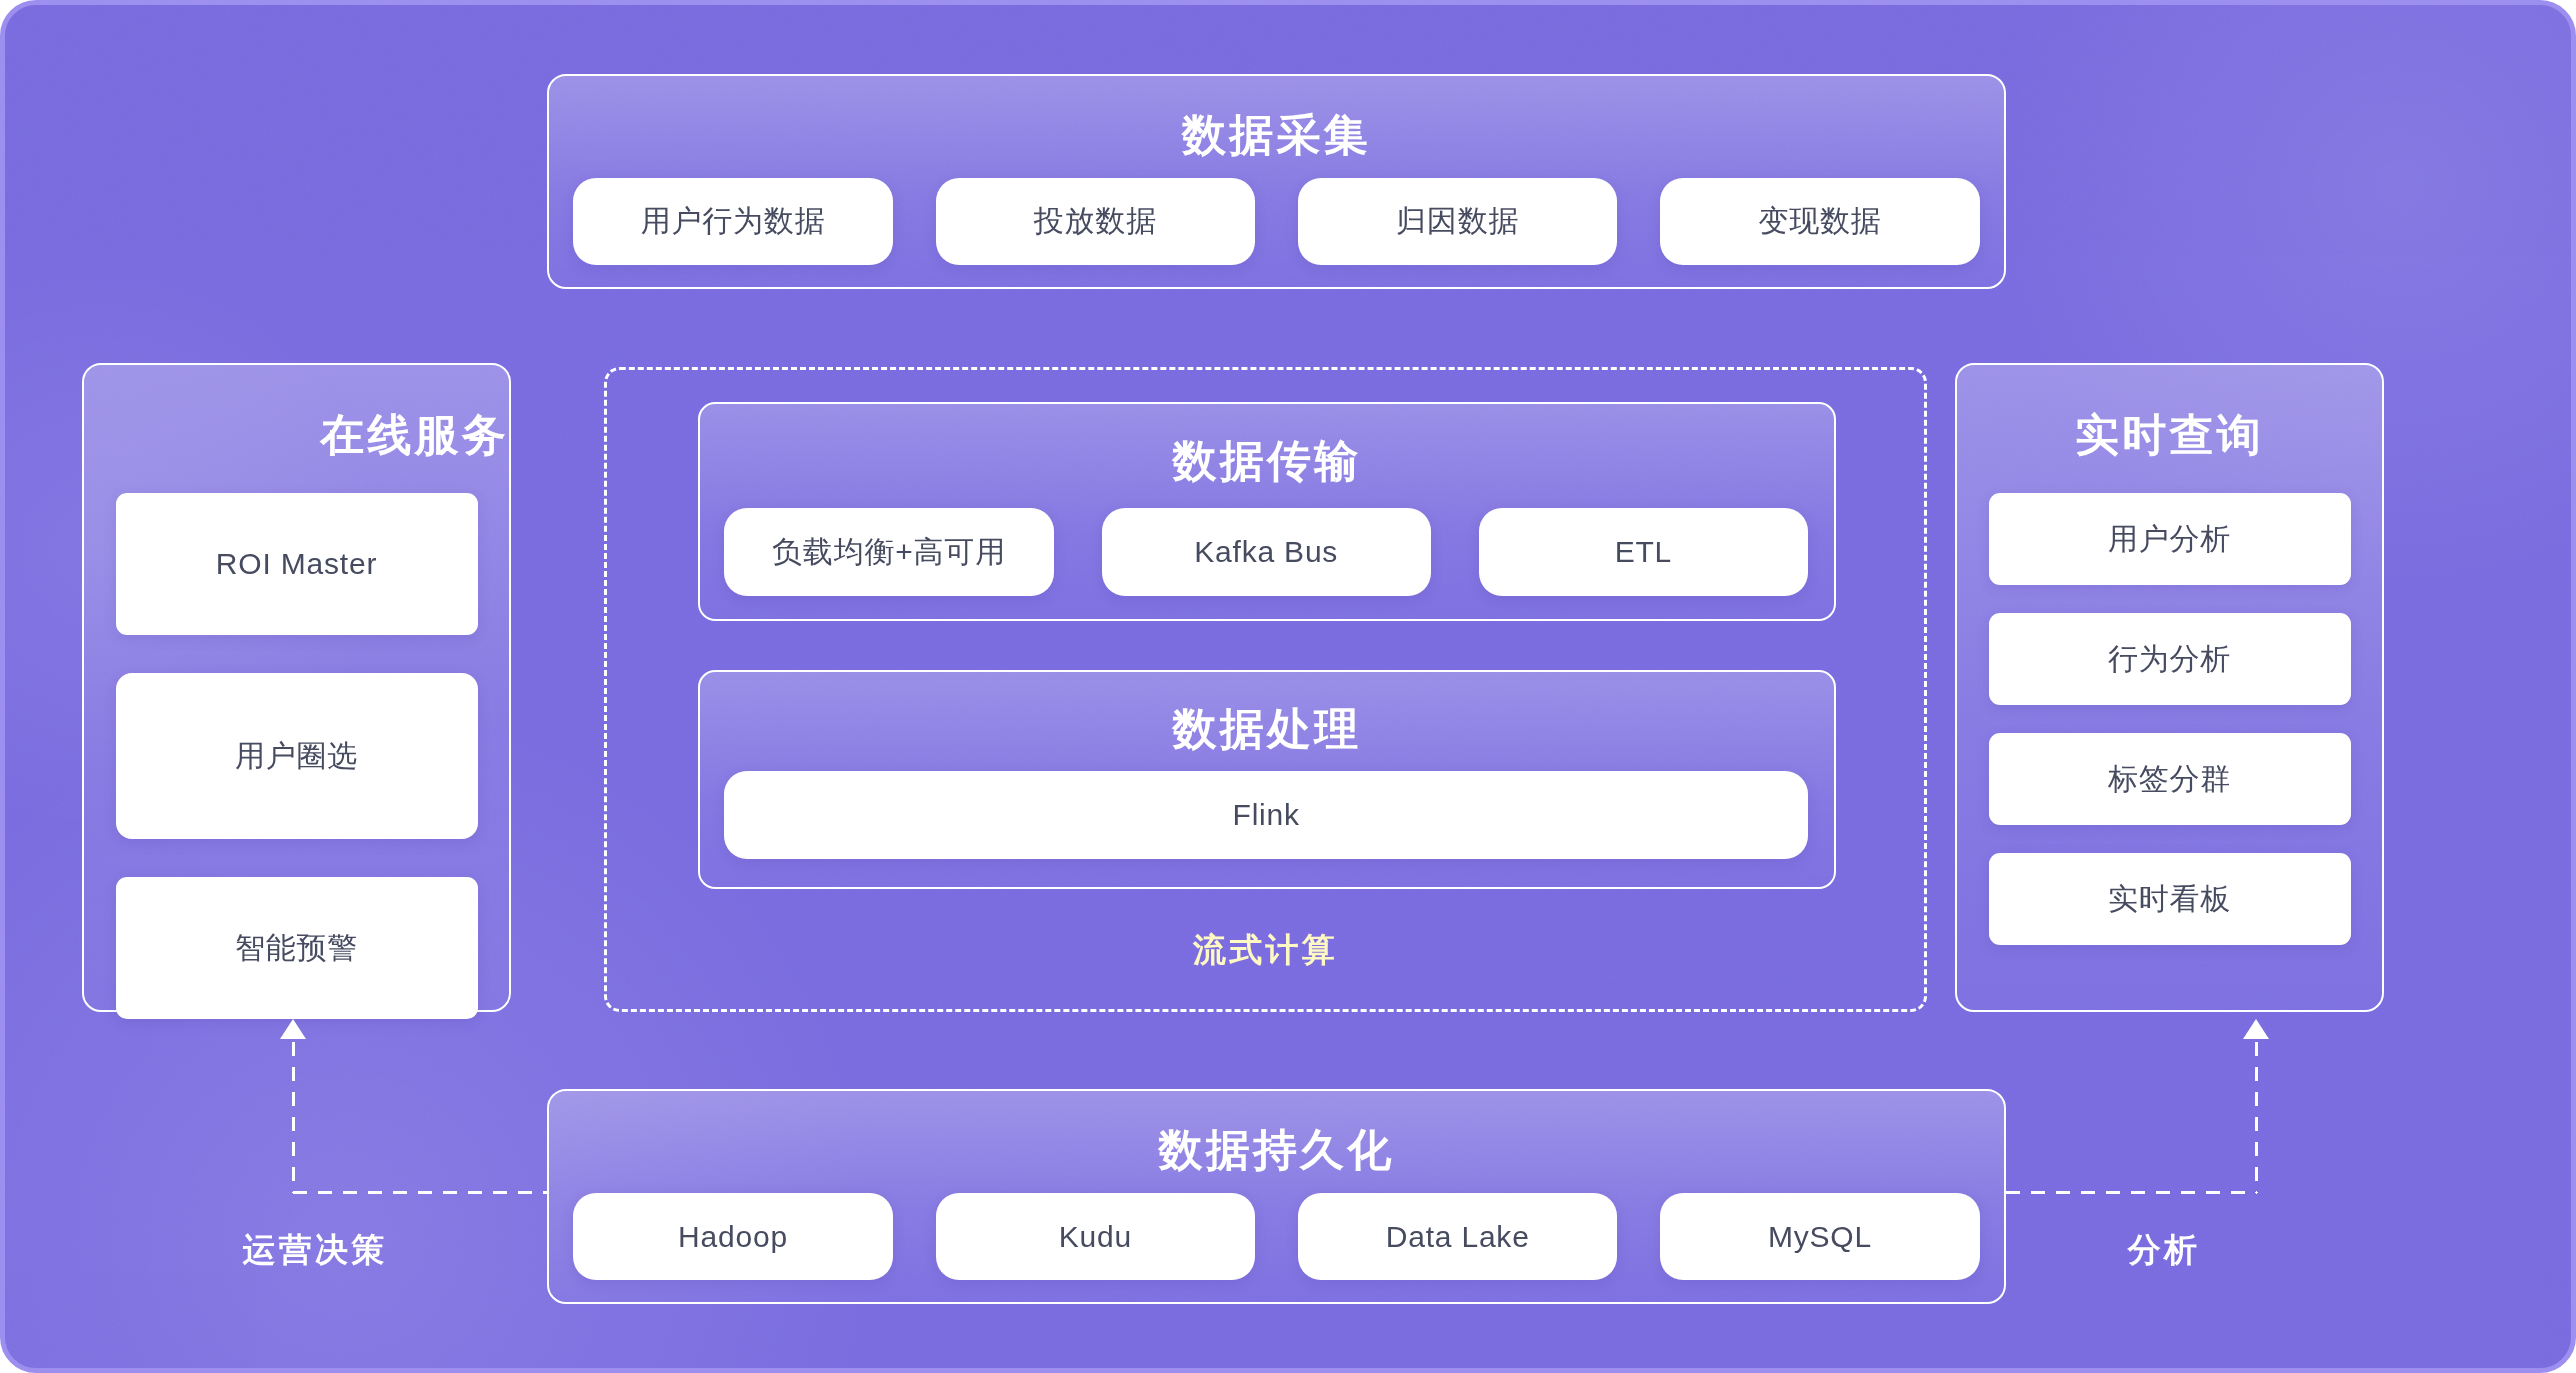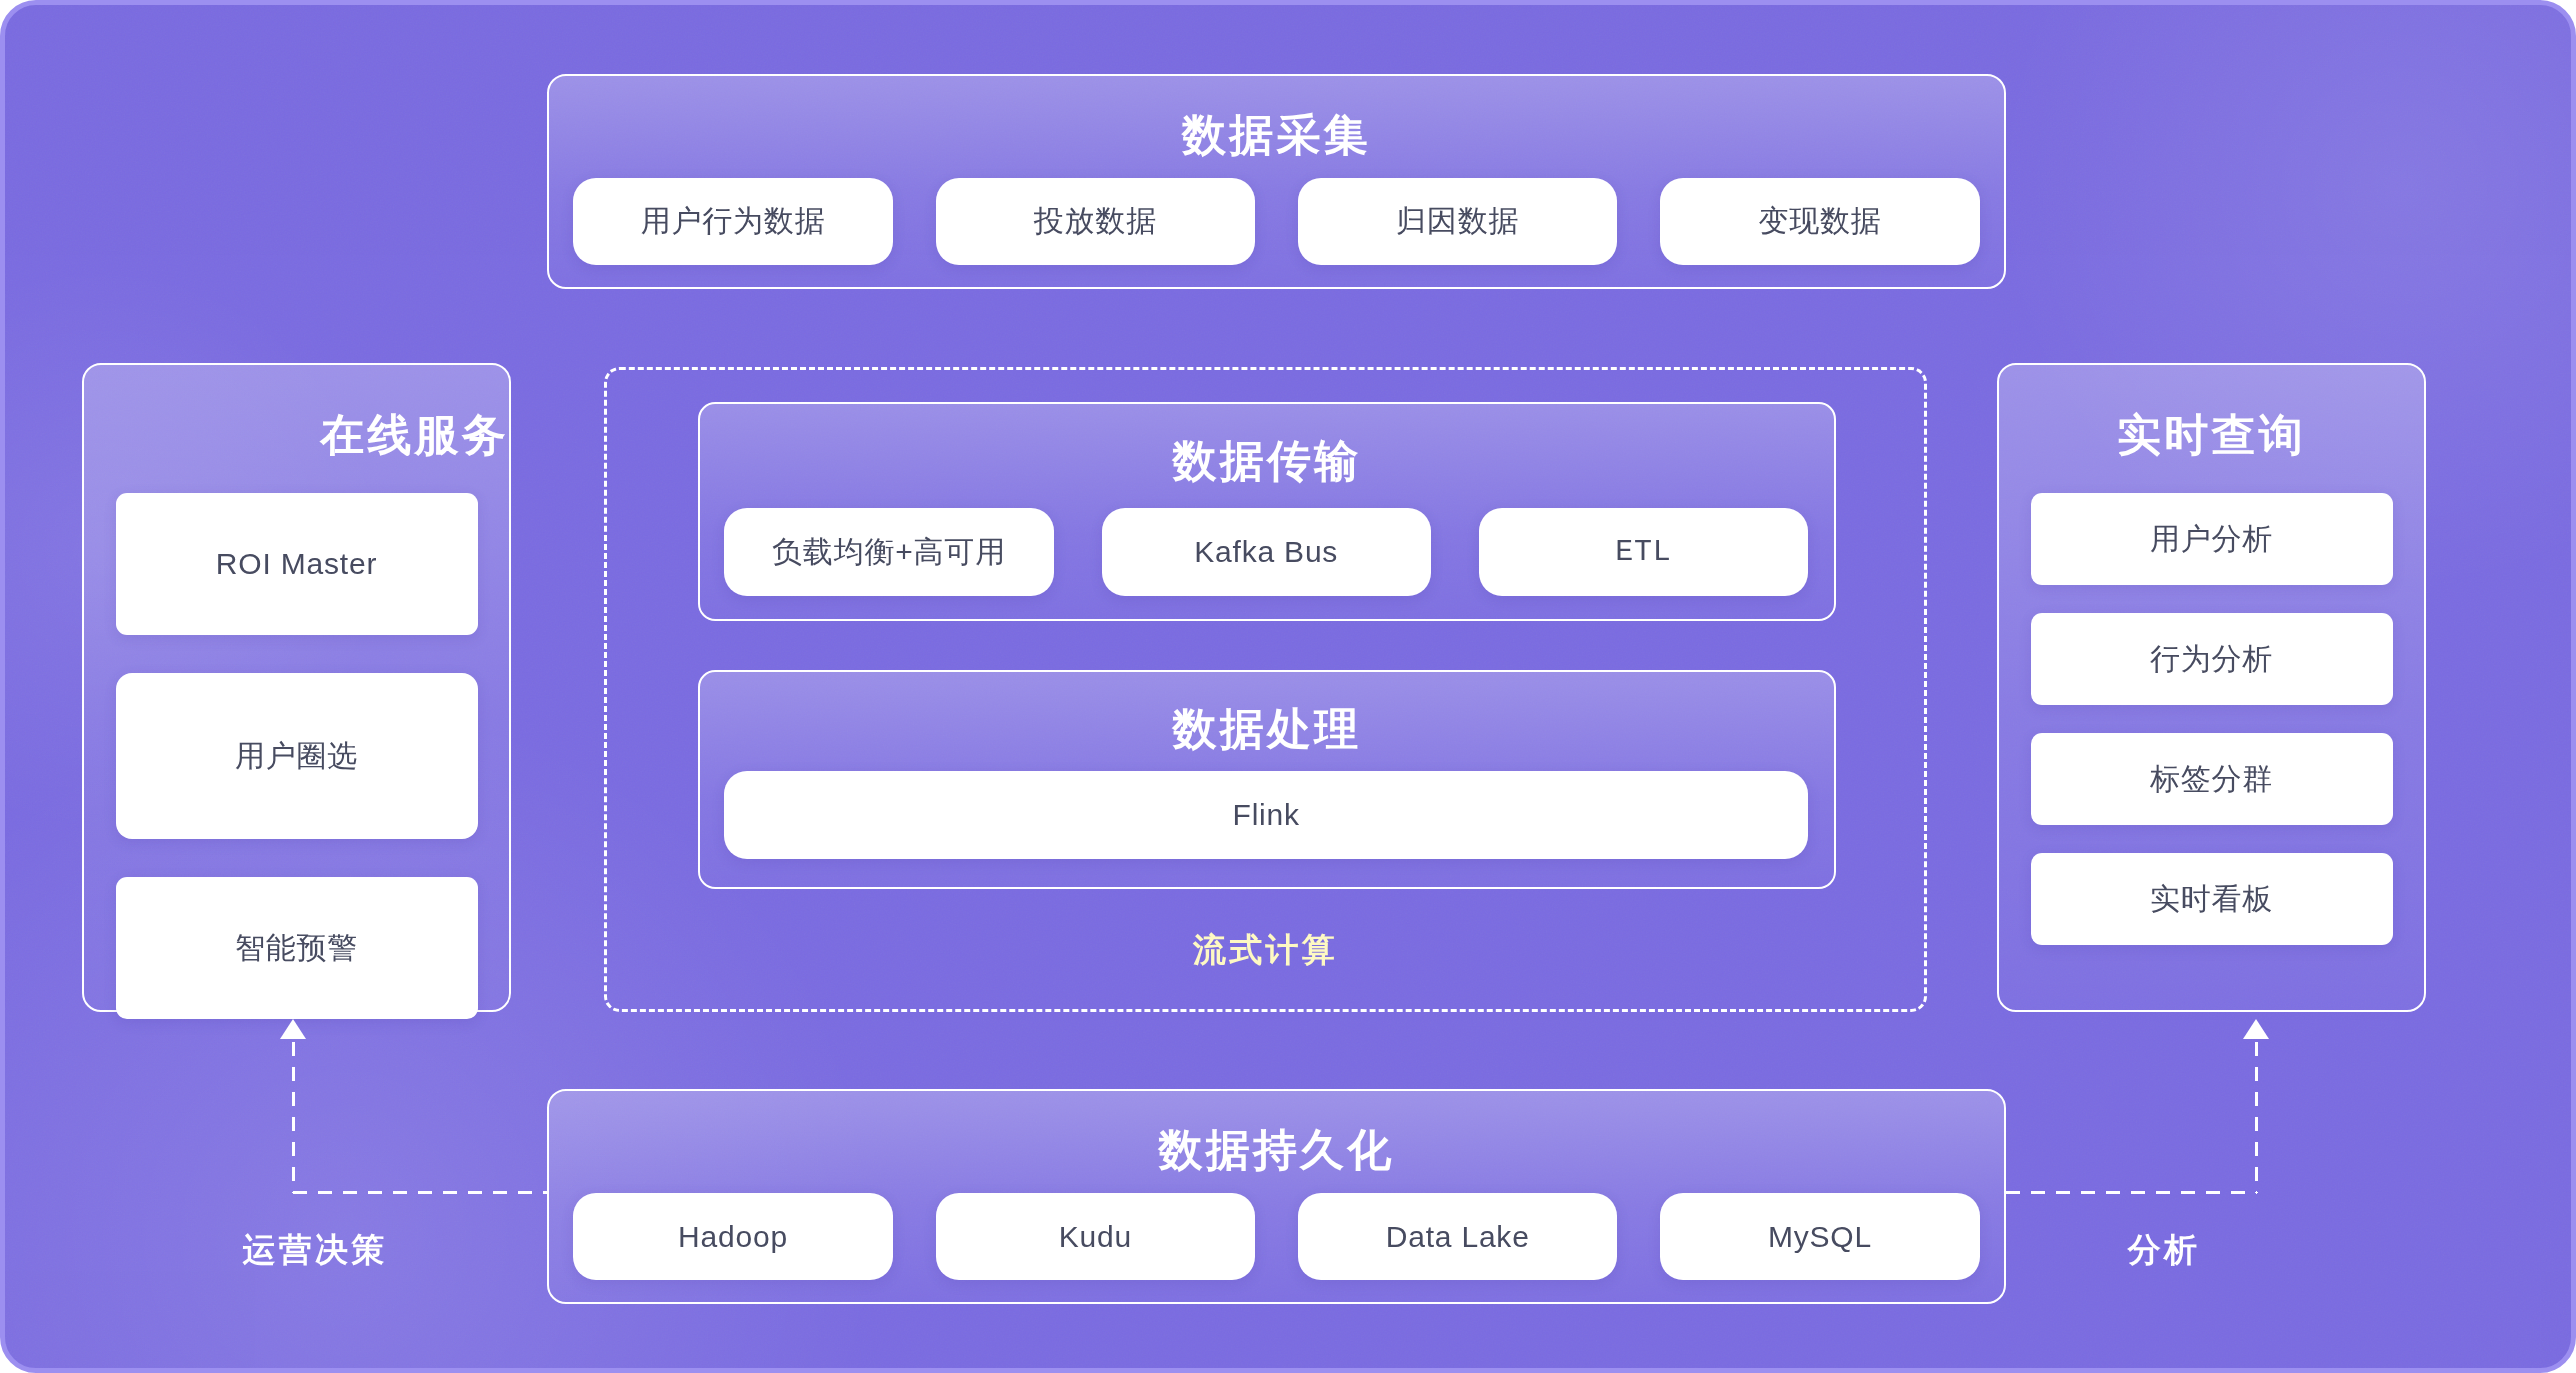--- a/index.html
+++ b/index.html
@@ -63,33 +63,33 @@
       <div class="card" style="height:142px;">智能预警</div>
     </div>
   </div>
 
   <div class="dashed-panel" style="left:599px;top:362px;width:1323px;height:645px;">
     <div class="sub-panel" style="left:91px;top:32px;width:1138px;height:219px;">
       <div class="panel-title" style="top:28px;">数据传输</div>
       <div class="row" style="left:24.4px;right:26px;top:104px;gap:48px;">
         <div class="card" style="height:88px;">负载均衡+高可用</div>
         <div class="card" style="height:88px;">Kafka Bus</div>
-        <div class="card" style="height:88px;font-family:Liberation Mono, monospace;">ETL</div>
+        <div class="card" style="height:88px;">ETL</div>
       </div>
     </div>
     <div class="sub-panel" style="left:91px;top:300px;width:1138px;height:219px;">
       <div class="panel-title" style="top:28px;">数据处理</div>
       <div class="row" style="left:24.4px;right:26px;top:99px;gap:0;">
         <div class="card" style="height:88px;">Flink</div>
       </div>
     </div>
     <div class="stream-label">流式计算</div>
   </div>
 
-  <div class="panel" style="left:1992px;top:358px;width:429px;height:649px;">
+  <div class="panel" style="left:1950px;top:358px;width:429px;height:649px;">
     <div class="panel-title" style="top:41px;">实时查询</div>
     <div class="col" style="left:31.5px;right:31.5px;top:128px;gap:28px;font-family:Liberation Mono, monospace;">
       <div class="card" style="height:92px;">用户分析</div>
       <div class="card" style="height:92px;">行为分析</div>
       <div class="card" style="height:92px;">标签分群</div>
       <div class="card" style="height:92px;">实时看板</div>
     </div>
   </div>
 
   <div class="panel" style="left:542px;top:1084px;width:1459px;height:215px;">

